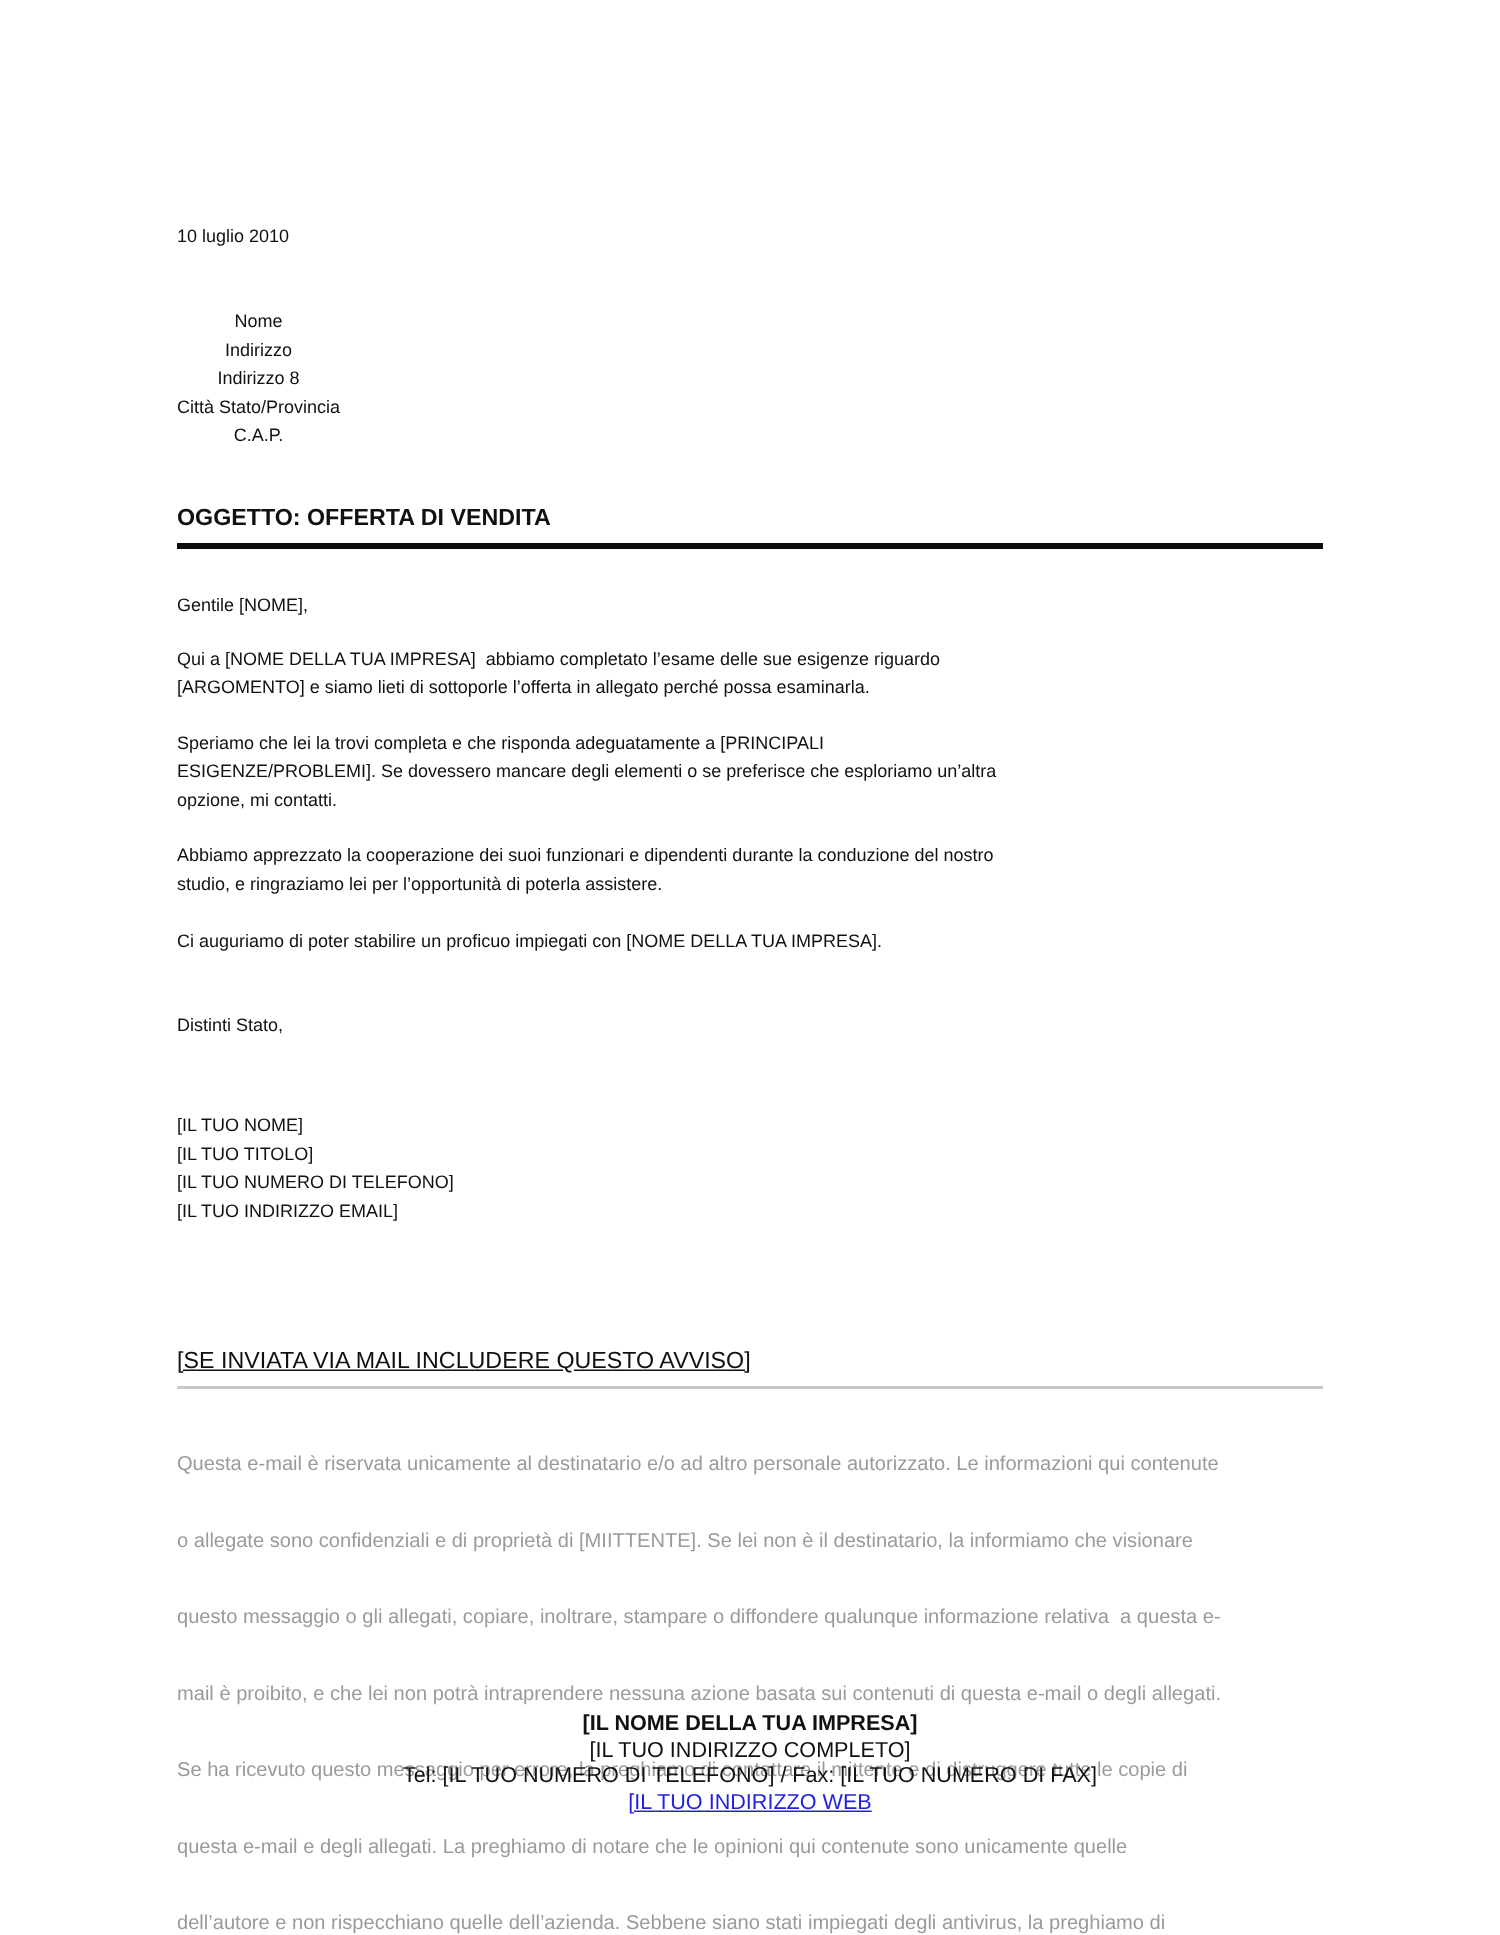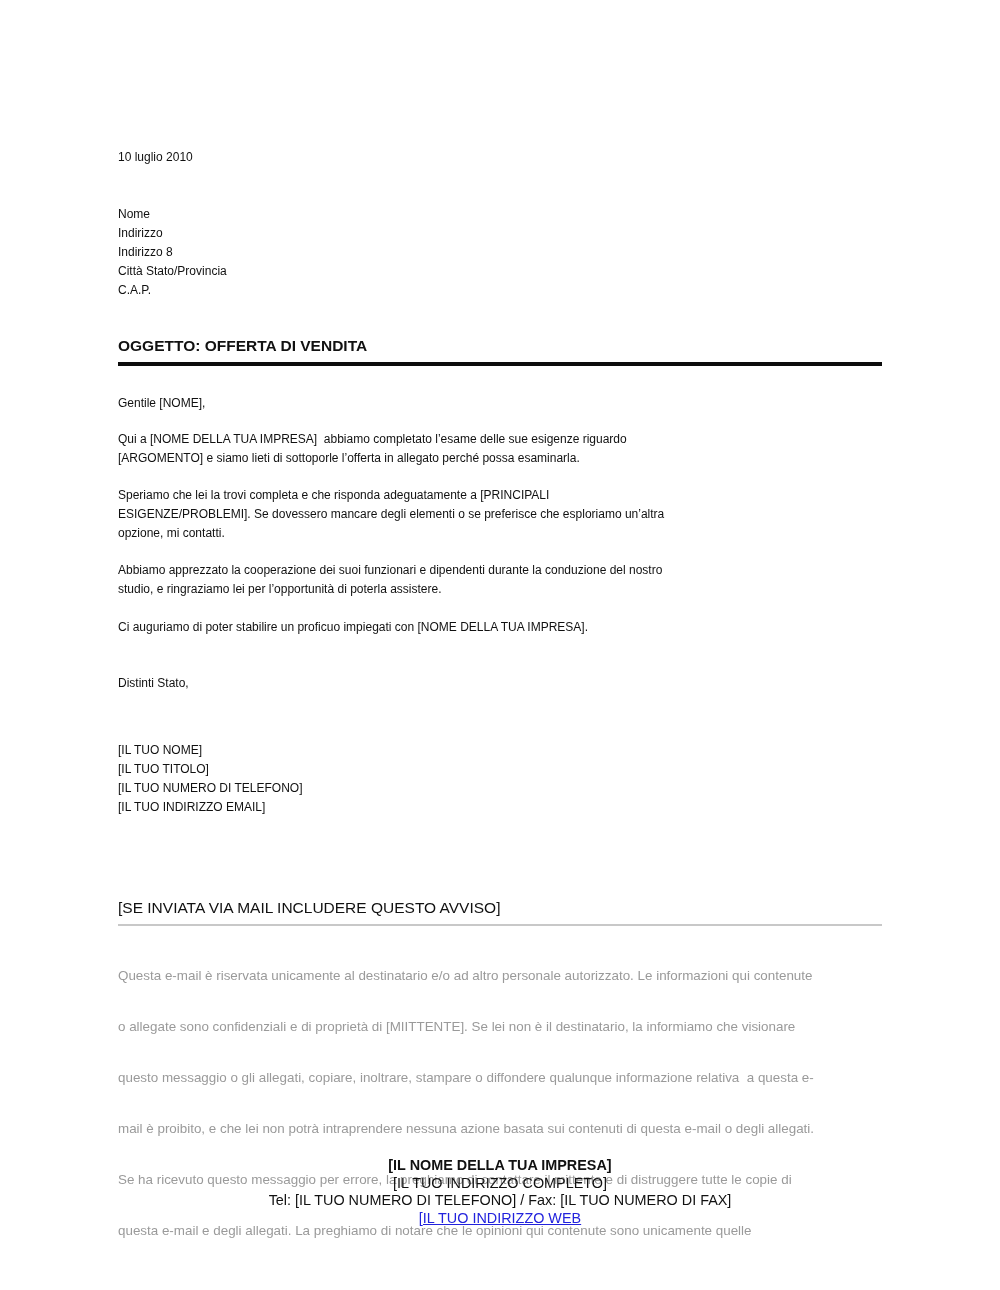--- a/index.html
+++ b/index.html
@@ -1,35 +1,35 @@
 <!DOCTYPE html>
 <html><head>
   <meta charset="utf-8">
   <style>
     html, body { margin: 0; padding: 0; background: #ffffff; }
     body { width: 1000px; height: 1290px; position: relative; overflow: hidden; }
     .page { position: absolute; left: 118px; top: 0; width: 764px; font-family: "Liberation Sans", sans-serif; color: #111111; }
     .line { font-size: 12px; line-height: 19px; white-space: pre; }
     .block { position: absolute; left: 0; }
     .date { top: 148px; }
-    .address { top: 205px; }
+    .address { top: 205px; text-align: center; }
     .subject { top: 336px; font-weight: bold; font-size: 15.5px; line-height: 19px; letter-spacing: 0; }
     .rule-thick { position: absolute; left: 0; top: 362px; width: 764px; height: 4px; background: #0d0d0d; }
     .greeting { top: 394px; text-align: center; }
     .p1 { top: 430px; }
     .p2 { top: 486px; }
     .p3 { top: 561px; }
     .p4 { top: 618px; }
     .closing { top: 674px; }
     .signature { top: 729px; margin-top: 12px; }
-    .notice-title { top: 898px; font-size: 15.5px; line-height: 19px; }
+    .notice-title { top: 898px; font-size: 15.5px; line-height: 19px; text-decoration: underline; }
     .rule-thin { position: absolute; left: 0; top: 924px; width: 764px; height: 2px; background: #c8c8c8; }
     .disclaimer { position: absolute; left: 0; top: 933px; width: 770px; font-size: 13.4px; line-height: 17px; color: #9a9a9a; white-space: pre; }
     .footer { position: absolute; left: 0; top: 1141px; width: 764px; text-align: center; font-size: 14.4px; line-height: 17.5px; color: #111111; }
-    .footer .company { font-weight: bold; margin-top: 16px; }
+    .footer .company { font-weight: bold; }
     .footer a { color: #2222dd; text-decoration: underline; }
   </style>
 </head>
 <body>
 
 <div class="page">
 
   <div class="block line date">10 luglio 2010</div>
 
   <div class="block address">
@@ -77,20 +77,21 @@
   <div class="block notice-title">[SE INVIATA VIA MAIL INCLUDERE QUESTO AVVISO]</div>
   <div class="rule-thin"></div>
 
   <div class="disclaimer">
     <div>Questa e-mail è riservata unicamente al destinatario e/o ad altro personale autorizzato. Le informazioni qui contenute</div>
     <div>o allegate sono confidenziali e di proprietà di [MIITTENTE]. Se lei non è il destinatario, la informiamo che visionare</div>
     <div>questo messaggio o gli allegati, copiare, inoltrare, stampare o diffondere qualunque informazione relativa  a questa e-</div>
     <div>mail è proibito, e che lei non potrà intraprendere nessuna azione basata sui contenuti di questa e-mail o degli allegati.</div>
     <div>Se ha ricevuto questo messaggio per errore, la preghiamo di contattare il mittente e di distruggere tutte le copie di</div>
     <div>questa e-mail e degli allegati. La preghiamo di notare che le opinioni qui contenute sono unicamente quelle</div>
+    <div>dell’autore e non rispecchiano quelle dell’azienda. Sebbene siano stati impiegati degli antivirus, la preghiamo di</div>
     
     
     
     
   </div>
 
   <div class="footer">
     <div class="company">[IL NOME DELLA TUA IMPRESA]</div>
     <div>[IL TUO INDIRIZZO COMPLETO]</div>
     <div>Tel: [IL TUO NUMERO DI TELEFONO] / Fax: [IL TUO NUMERO DI FAX]</div>

